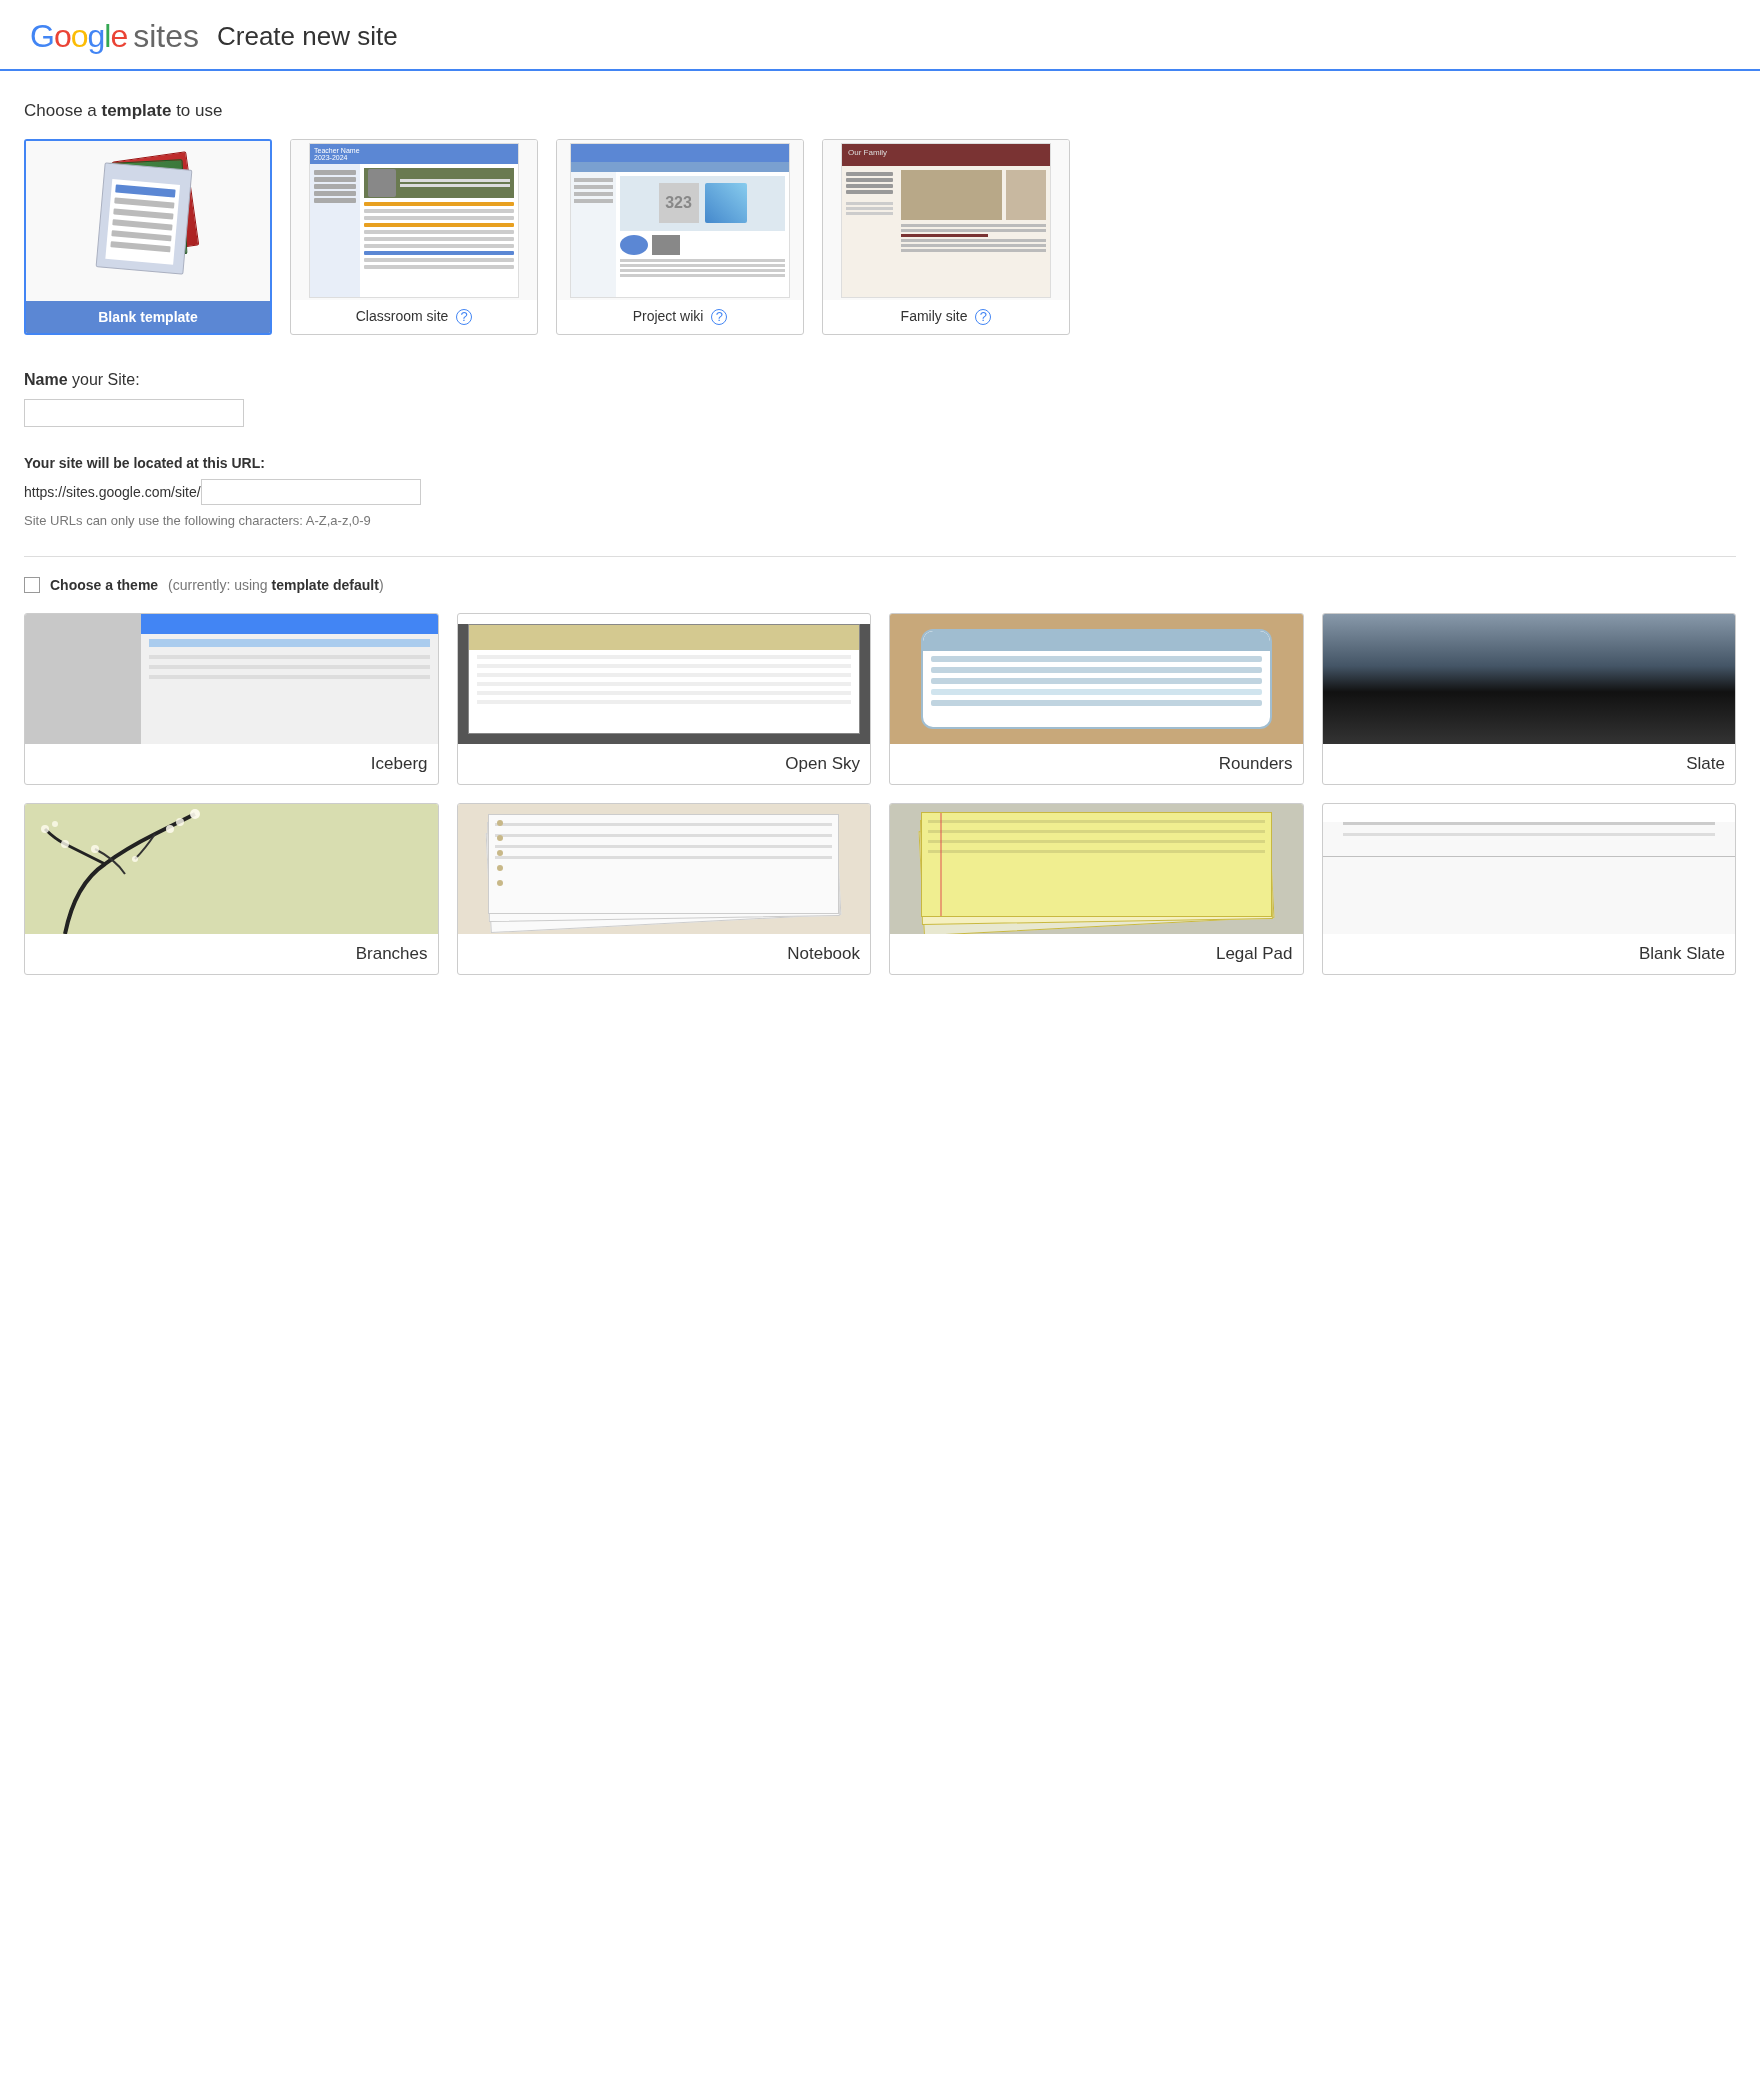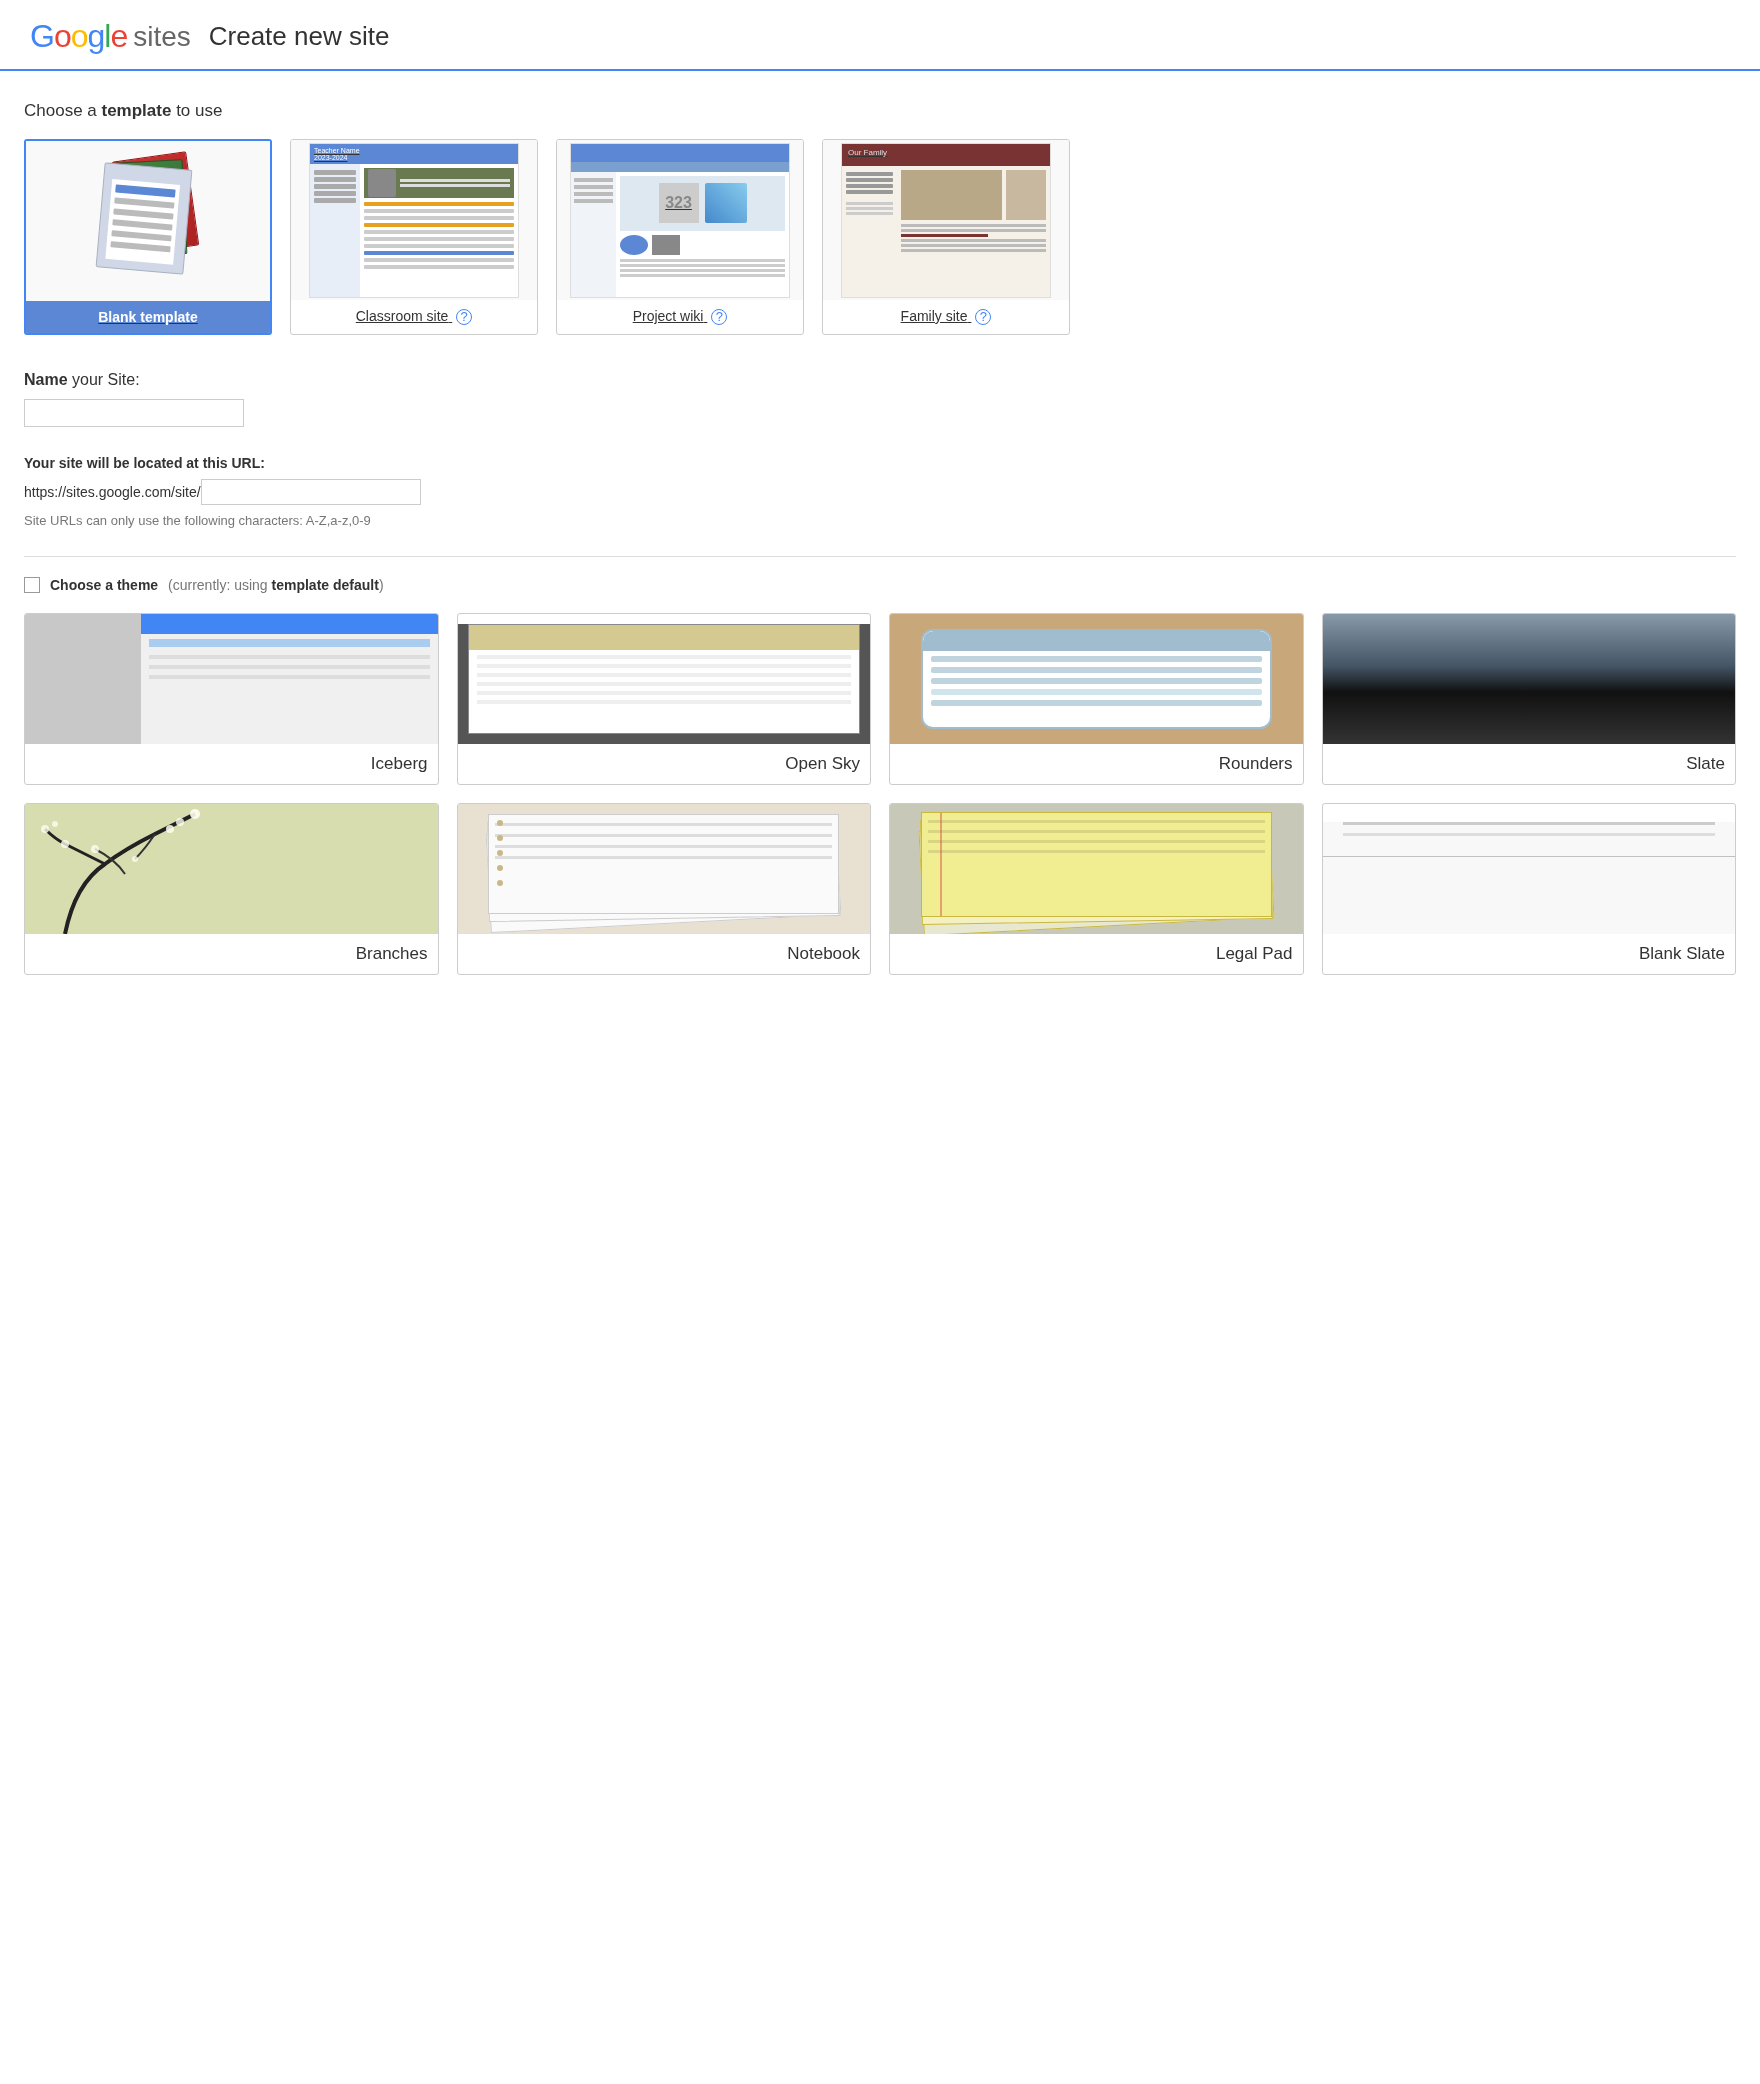--- a/index.html
+++ b/index.html
@@ -22,21 +22,21 @@
       font-size: 32px;
       font-weight: normal;
       letter-spacing: -1px;
       margin-right: 6px;
     }
     .g-blue { color: #4285f4; }
     .g-red { color: #ea4335; }
     .g-yellow { color: #fbbc05; }
     .g-green { color: #34a853; }
     .header-sites {
-      font-size: 28px;
+      font-size: 32px;
       color: #666;
       margin-right: 18px;
     }
     .header-title {
       font-size: 26px;
       color: #333;
       font-weight: normal;
     }
 
     
@@ -61,21 +61,20 @@
       gap: 18px;
       margin-bottom: 36px;
     }
     .template-card {
       border: 1px solid #ccc;
       border-radius: 3px;
       width: 248px;
       cursor: pointer;
       overflow: hidden;
       background: #fff;
-      text-decoration: underline;
     }
     .template-card.selected {
       border: 2px solid #4285f4;
     }
     .template-thumbnail {
       width: 100%;
       height: 160px;
       overflow: hidden;
       display: flex;
       align-items: center;

